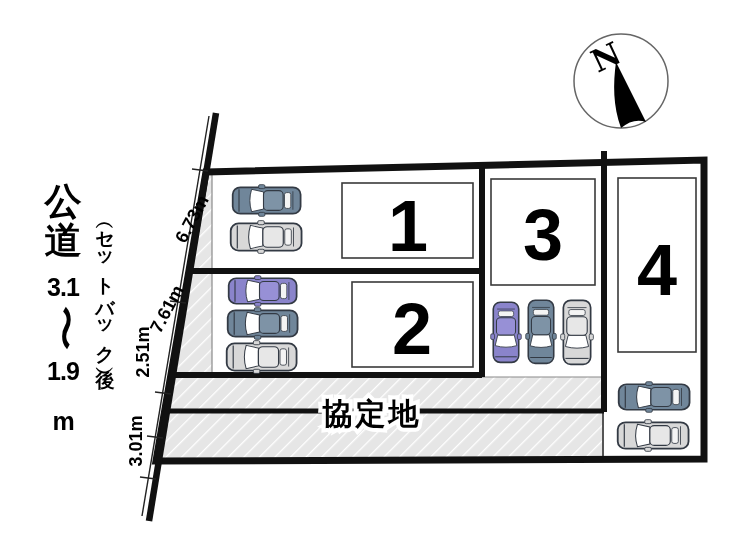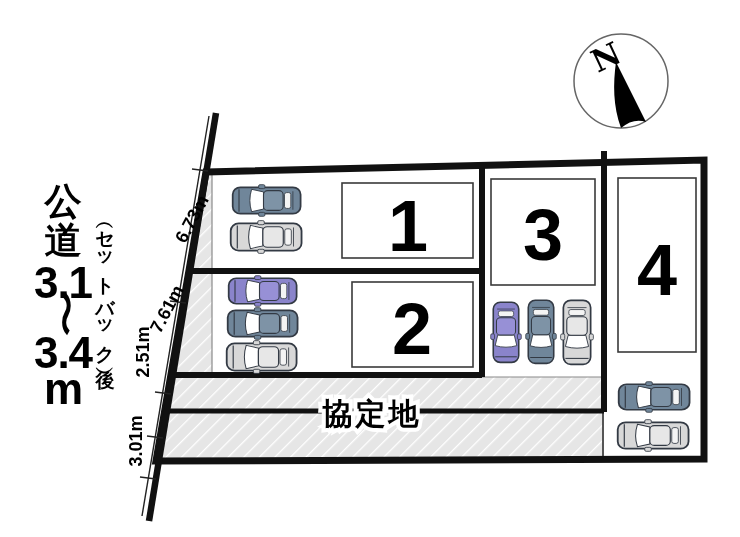--- a/index.html
+++ b/index.html
@@ -7,21 +7,21 @@
     position:relative;width:740px;height:537px;background:#ffffff;overflow:hidden;
     font-family:"Liberation Sans","DejaVu Sans",sans-serif;
   }
   .stage svg{position:absolute;left:0;top:0;}
   .road-label{
     position:absolute;left:30px;top:183px;width:66px;
     display:flex;flex-direction:column;align-items:center;
     font-weight:700;color:#000;line-height:1;
   }
   .road-label .cjk{font-size:37px;height:39px;}
-  .road-label .num{font-size:44px;height:36px;letter-spacing:-1px;}
+  .road-label .num{font-size:25px;height:36px;letter-spacing:-1px;margin-top:14px;}
   .road-label .wave{
     font-size:30px;height:34px;display:inline-block;
     transform:rotate(90deg) scaleX(1.5);transform-origin:center;
   }
   .setback-note{
     position:absolute;left:92px;top:217px;height:175px;
     writing-mode:vertical-rl;text-orientation:mixed;
     font-size:19px;font-weight:700;color:#000;letter-spacing:1px;
   }
   text{font-family:"Liberation Sans","DejaVu Sans",sans-serif;}
@@ -201,19 +201,19 @@
         <rect x="38" y="-2" width="9" height="6" rx="2" fill="#d8d8d8" stroke="#333a44" stroke-width="1.2"></rect>
         <rect x="38" y="40" width="9" height="6" rx="2" fill="#d8d8d8" stroke="#333a44" stroke-width="1.2"></rect>
       </g>
     </svg>
 
   <div class="road-label">
     <span class="cjk">公</span>
     <span class="cjk">道</span>
     <span class="num">3.1</span>
     <span class="wave">〜</span>
-    <span class="num">3.4</span>
+    <span class="num">1.9</span>
     <span class="num">m</span>
   </div>
 
   <div class="setback-note">（セットバック後）</div>
 
 </div>
 
 </body></html>

